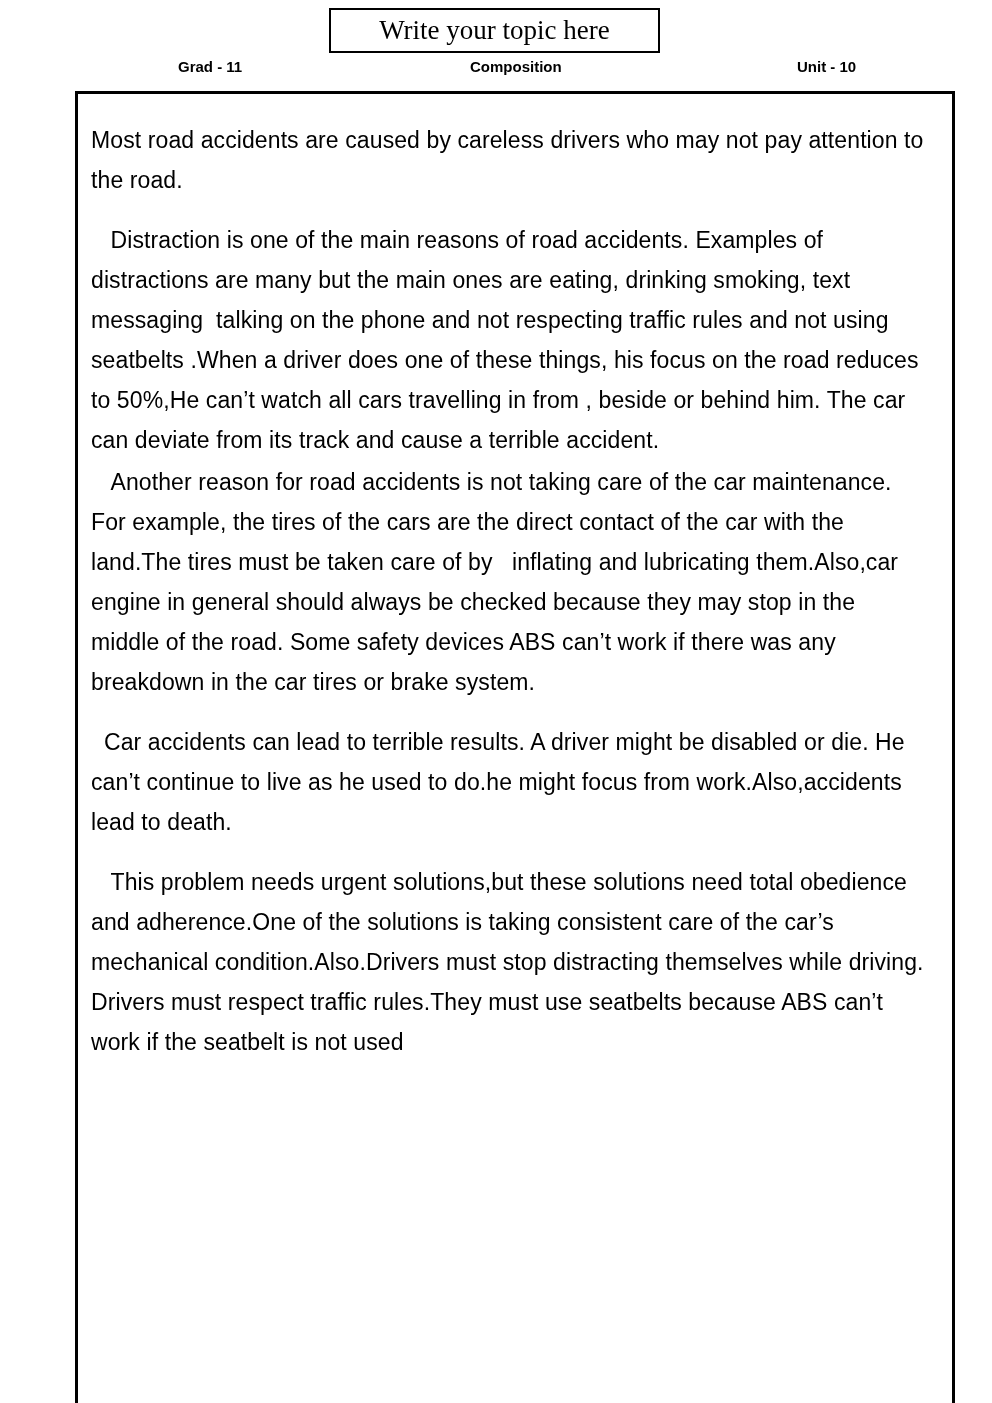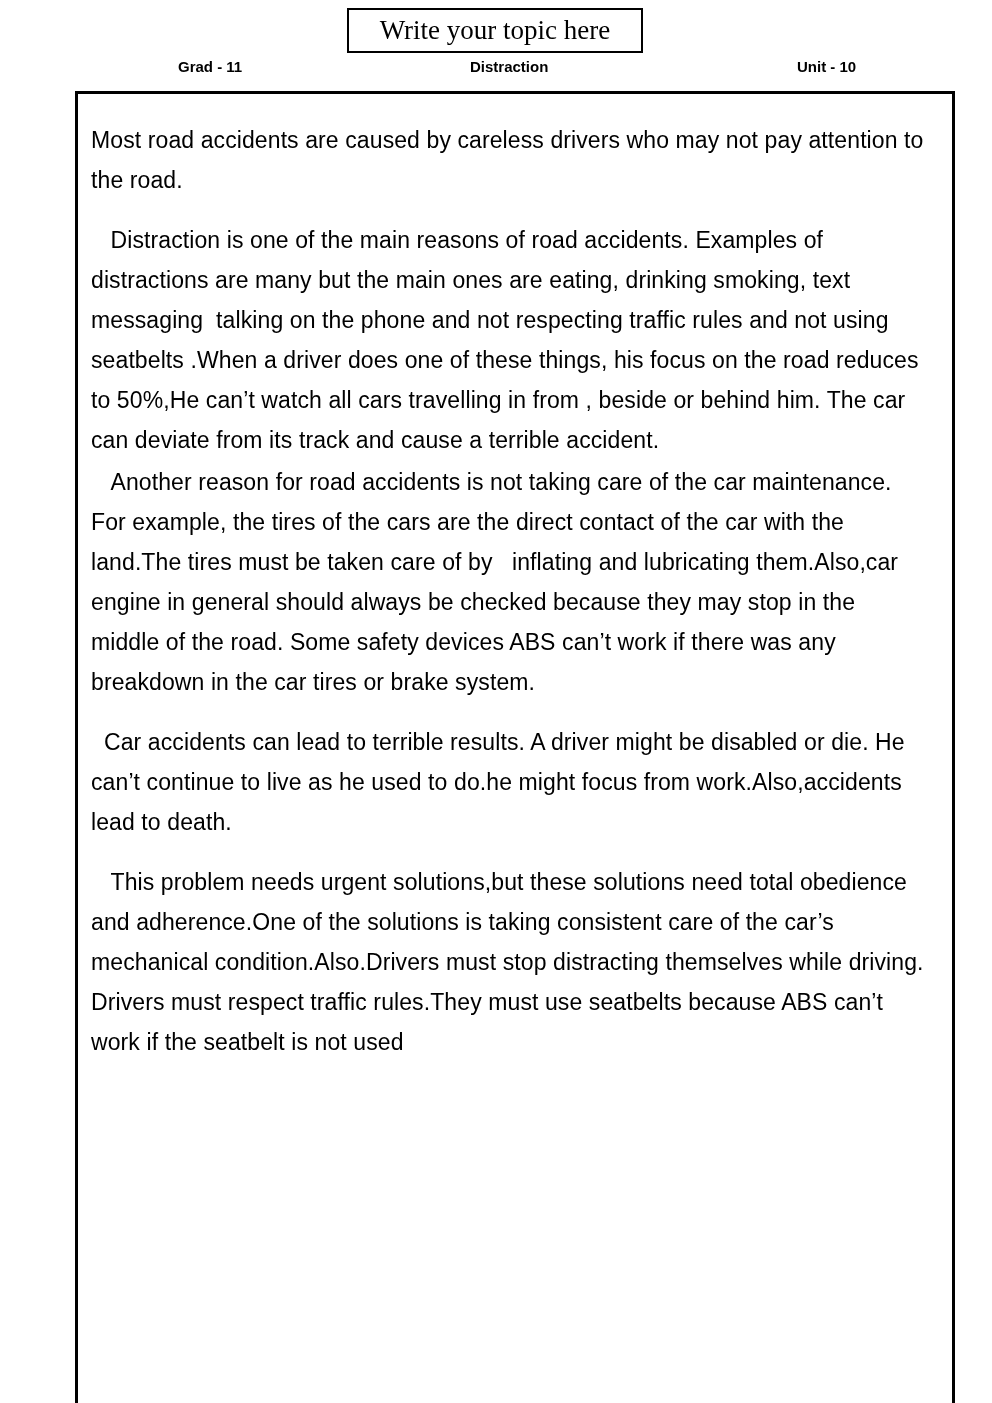--- a/index.html
+++ b/index.html
@@ -12,23 +12,23 @@
     height: 1403px;
     position: relative;
     font-family: "Liberation Sans", sans-serif;
     color: #000000;
     overflow: hidden;
   }
 
   
   .topic-box {
     position: absolute;
-    left: 347px;
+    left: 329px;
     top: 8px;
-    width: 296px;
+    width: 331px;
     height: 45px;
     border: 2px solid #000000;
     box-sizing: border-box;
     display: flex;
     align-items: center;
     justify-content: center;
   }
   .topic-box span {
     font-family: "Liberation Serif", serif;
     font-size: 27px;
@@ -79,21 +79,21 @@
 </style>
 </head>
 <body>
 
 <div class="topic-box">
   <span>Write your topic here</span>
 </div>
 
 <div class="header-row">
   <span class="header-label header-grade">Grad - 11</span>
-  <span class="header-label header-subject">Distraction</span>
+  <span class="header-label header-subject">Composition</span>
   <span class="header-label header-unit">Unit - 10</span>
 </div>
 
 <div class="essay-box">
   <p>Most road accidents are caused by careless drivers who may not pay attention to the road.</p>
   <p class="tight">   Distraction is one of the main reasons of road accidents. Examples of distractions are many but the main ones are eating, drinking smoking, text messaging  talking on the phone and not respecting traffic rules and not using seatbelts .When a driver does one of these things, his focus on the road reduces to 50%,He can’t watch all cars travelling in from , beside or behind him. The car can deviate from its track and cause a terrible accident.</p>
   <p>   Another reason for road accidents is not taking care of the car maintenance. For example, the tires of the cars are the direct contact of the car with the land.The tires must be taken care of by   inflating and lubricating them.Also,car engine in general should always be checked because they may stop in the middle of the road. Some safety devices ABS can’t work if there was any breakdown in the car tires or brake system.</p>
   <p>  Car accidents can lead to terrible results. A driver might be disabled or die. He can’t continue to live as he used to do.he might focus from work.Also,accidents lead to death.</p>
   <p>   This problem needs urgent solutions,but these solutions need total obedience and adherence.One of the solutions is taking consistent care of the car’s mechanical condition.Also.Drivers must stop distracting themselves while driving. Drivers must respect traffic rules.They must use seatbelts because ABS can’t work if the seatbelt is not used</p>
 </div>

